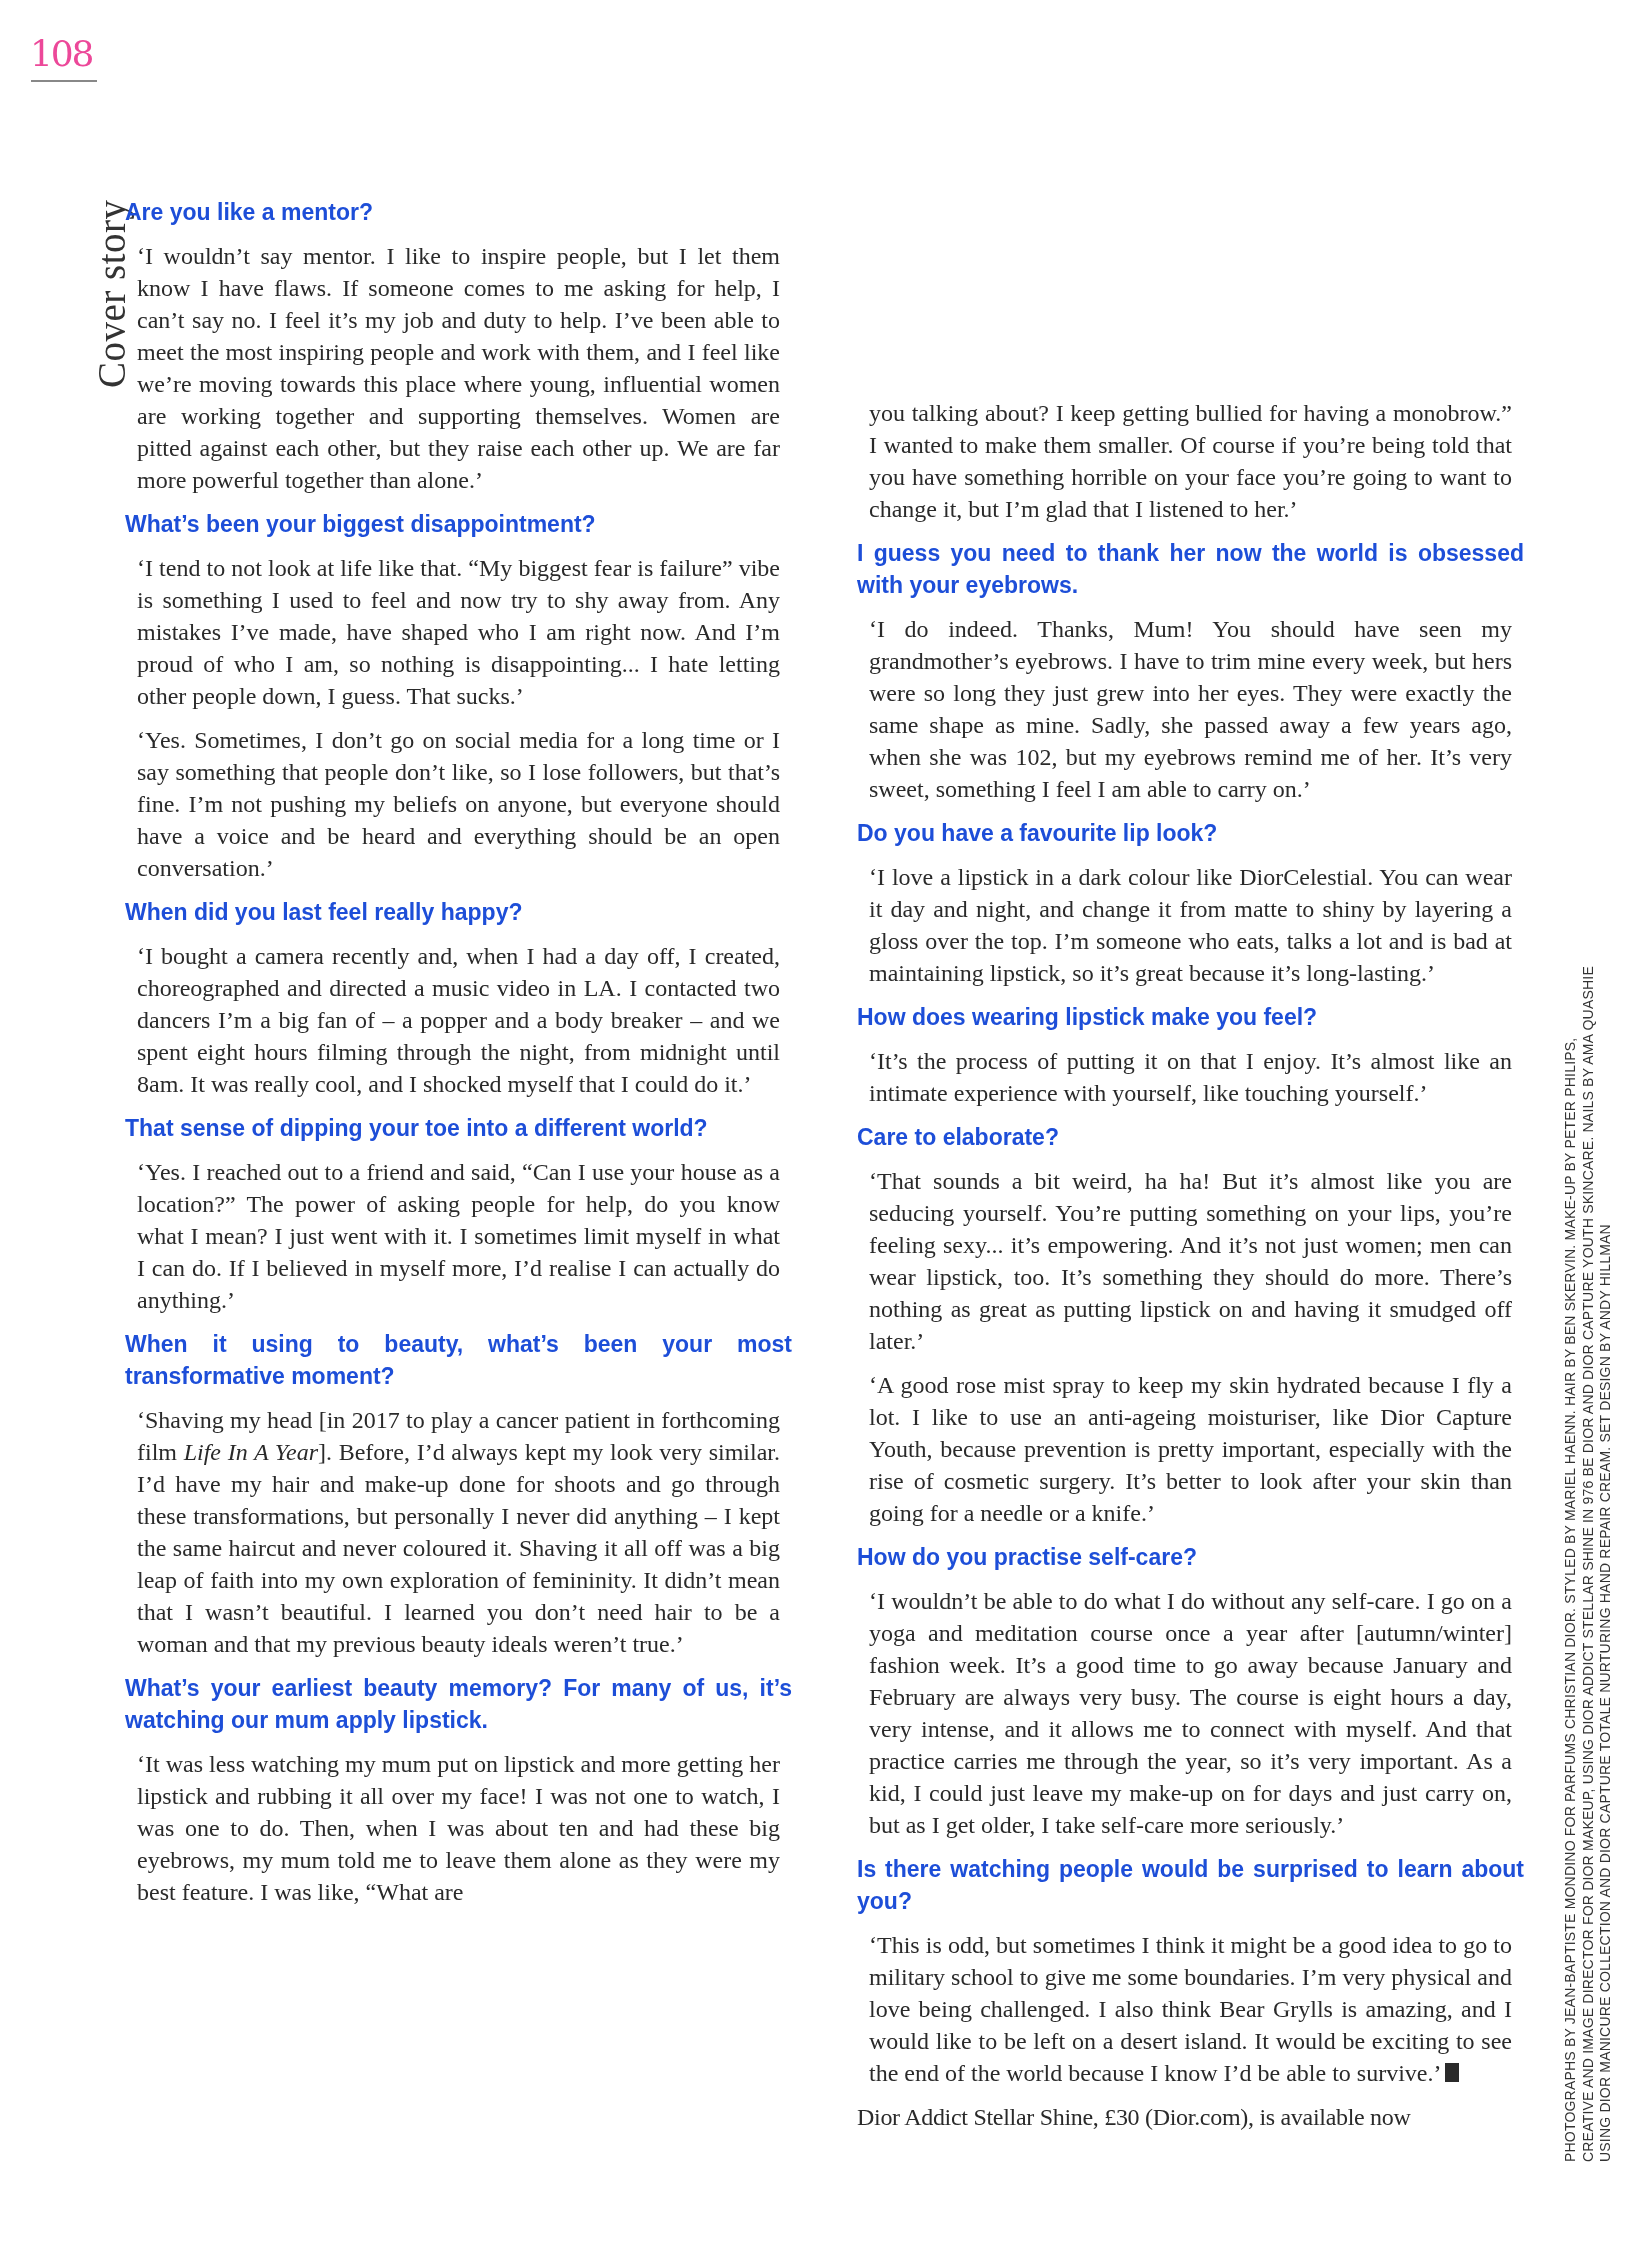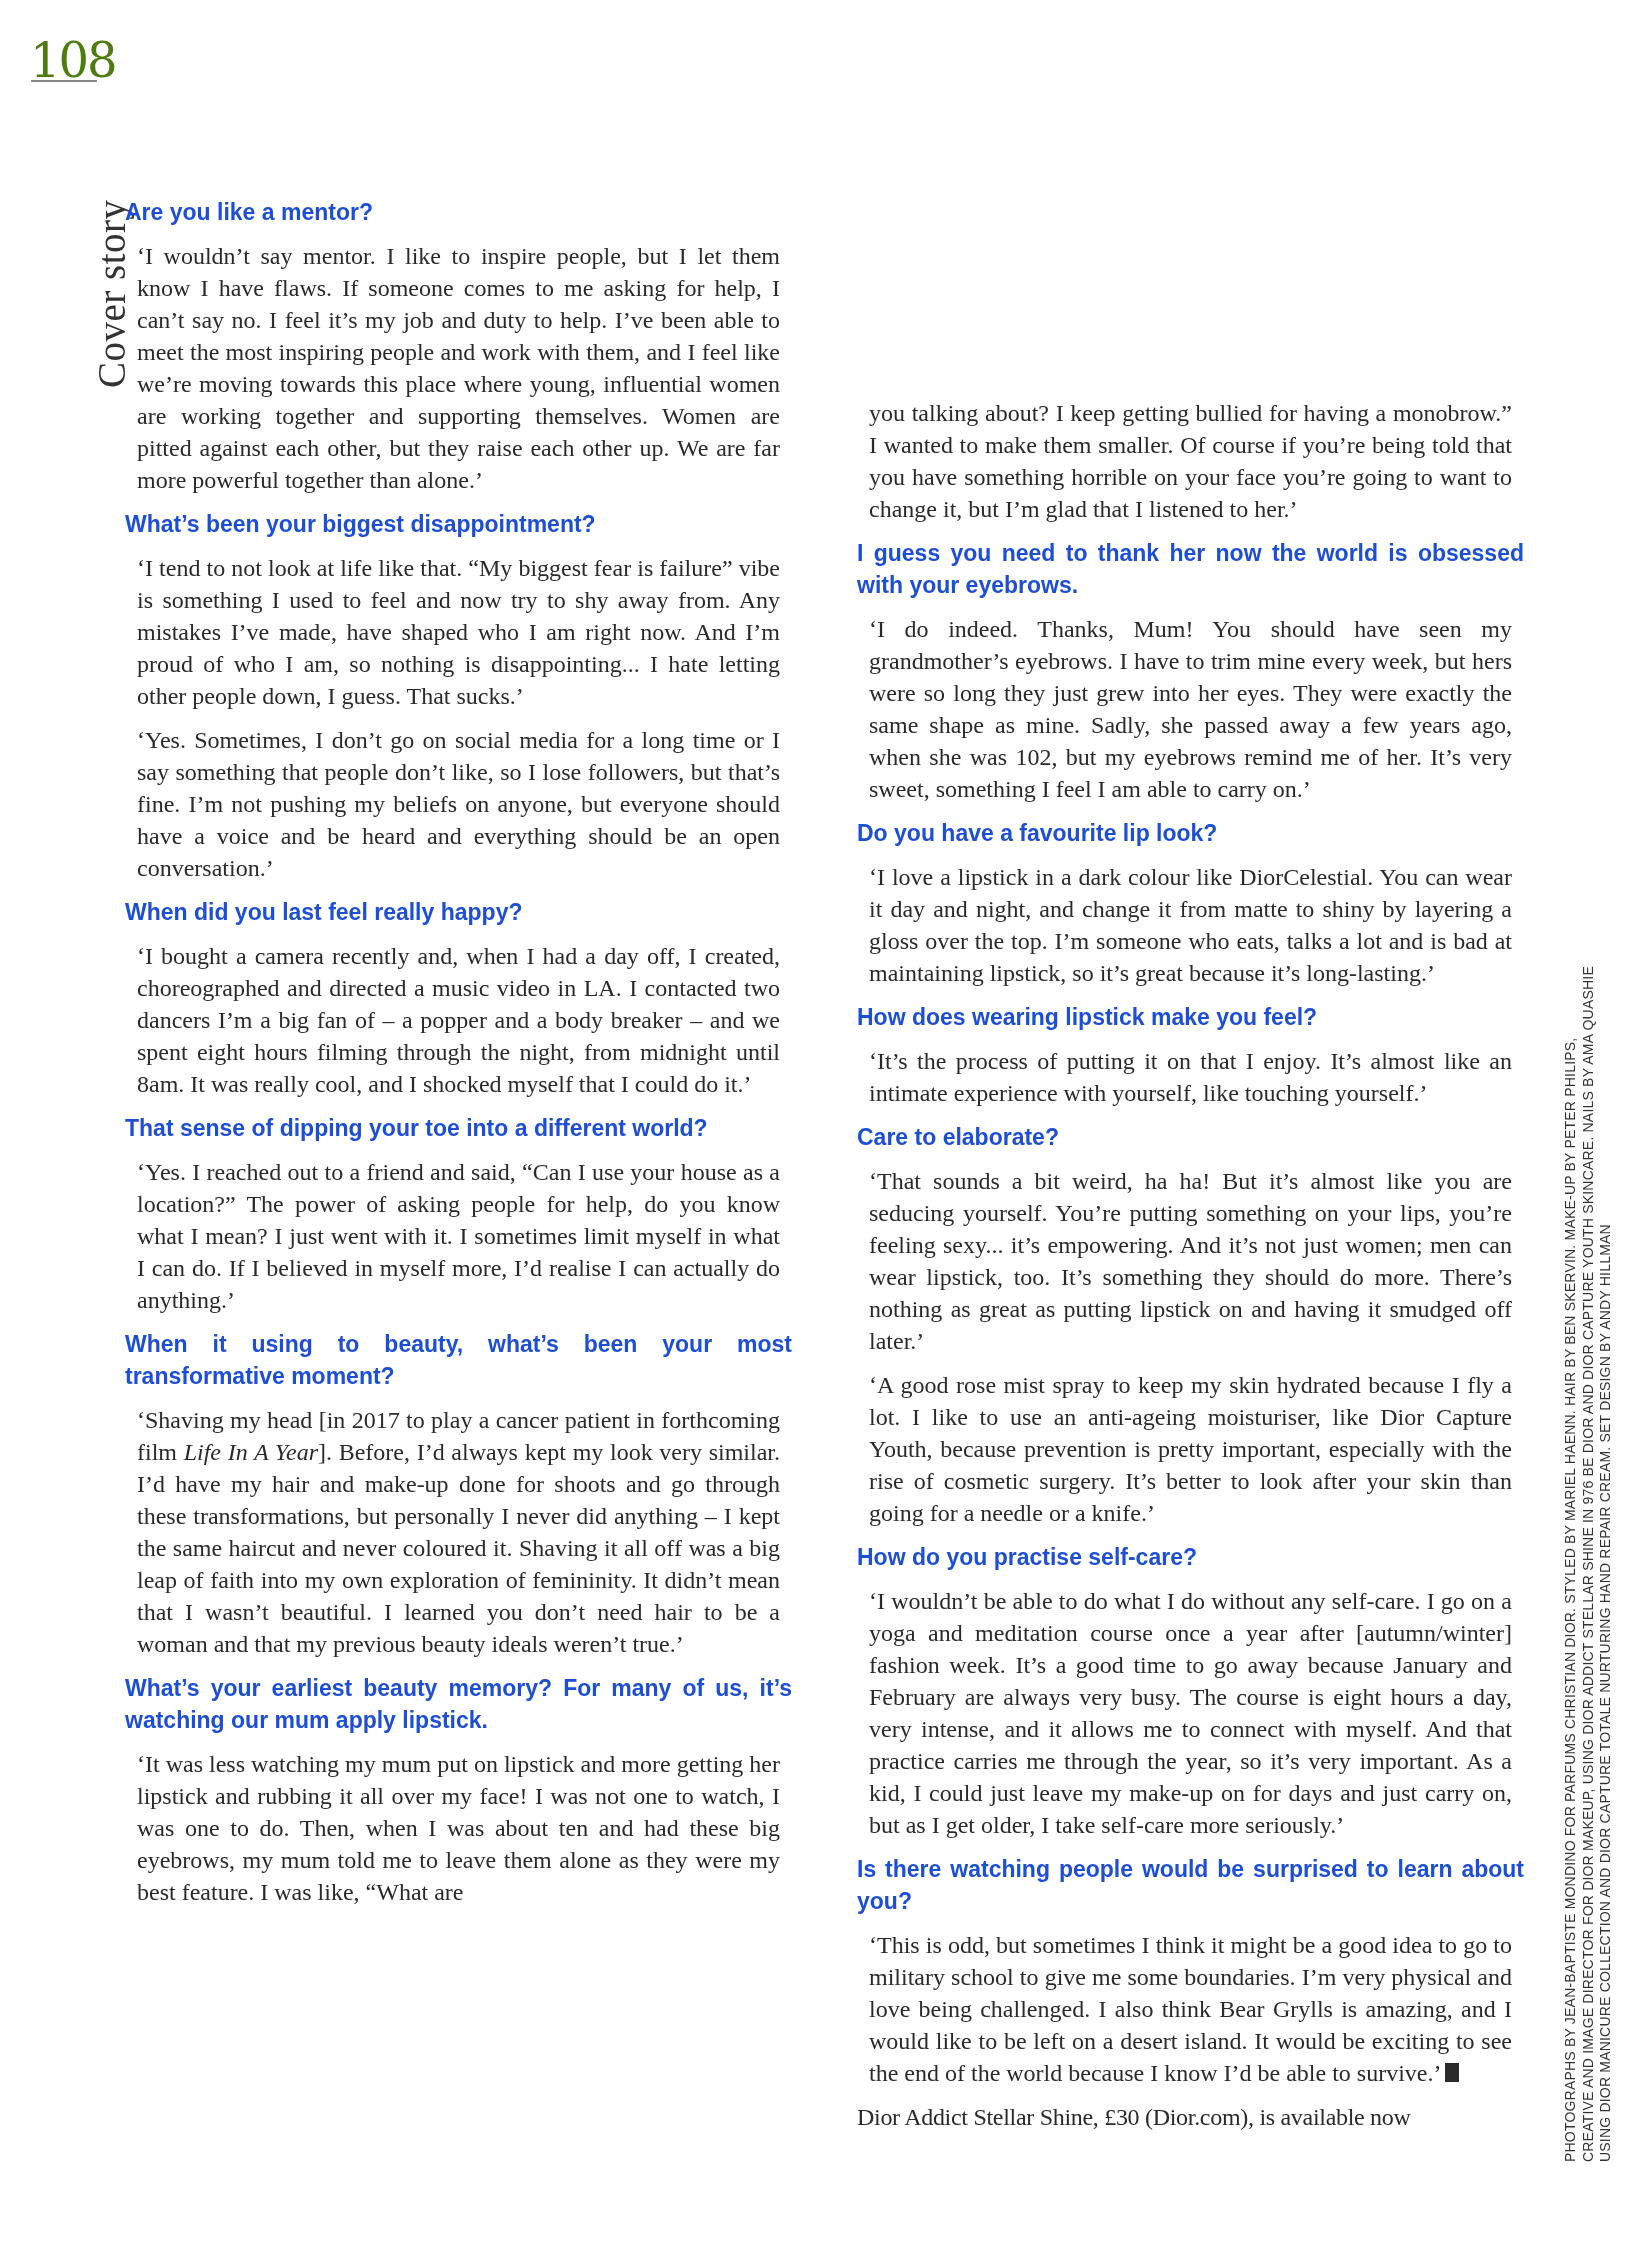--- a/index.html
+++ b/index.html
@@ -4,21 +4,21 @@
 <style>
   html, body { margin: 0; padding: 0; background: #ffffff; }
   body {
     width: 1650px; height: 2250px; position: relative; overflow: hidden;
     color: #2a2a2a;
     font-family: "Liberation Serif", "DejaVu Serif", serif;
   }
   .folio {
     position: absolute; left: 30px; top: 36px;
     font-family: "DejaVu Serif", "Liberation Serif", serif;
-    font-size: 48px; letter-spacing: -2.1px; line-height: 1; color: #4d7c0f;
+    font-size: 36px; letter-spacing: -2.1px; line-height: 1; color: #ec4899;
   }
   .folio-rule {
     position: absolute; left: 31px; top: 80px; width: 66px; height: 2.1px;
     background: #888;
   }
   .section-label {
     position: absolute; left: 92px; top: 98px;
     transform-origin: left top;
     transform: rotate(-90deg) translateX(-290px);
     font-family: "Liberation Serif", "DejaVu Serif", serif;

